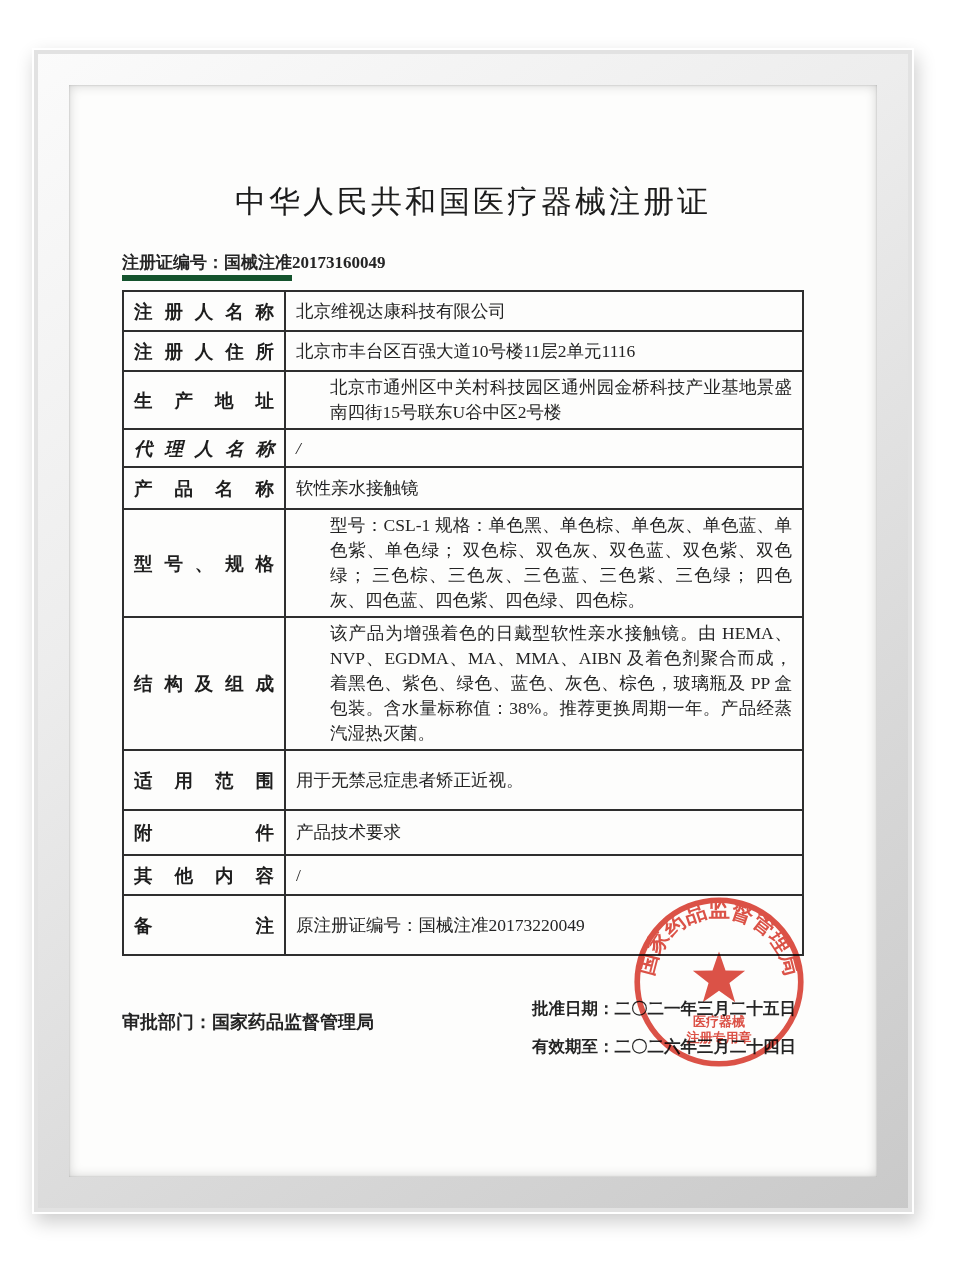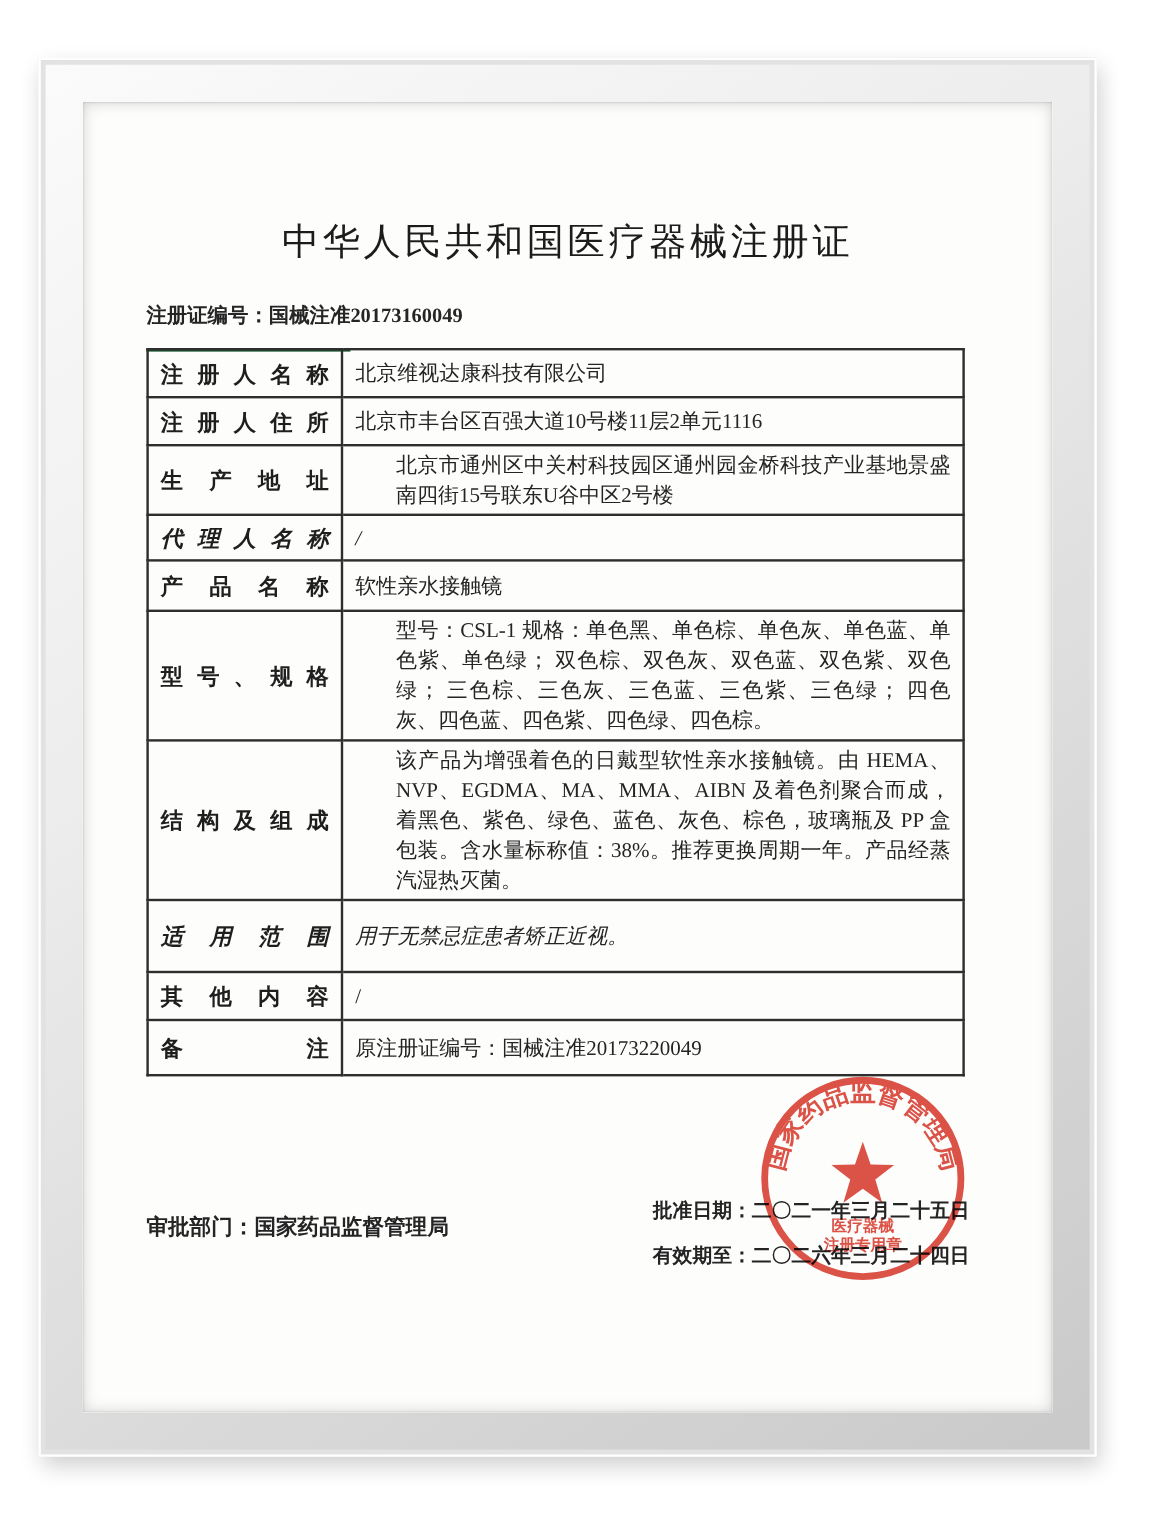--- a/index.html
+++ b/index.html
@@ -36,21 +36,21 @@
     letter-spacing: 3px;
     color: #1c1c1c;
   }
   .regline {
     position: absolute;
     left: 53px; top: 166px;
     font-size: 17px;
     font-weight: bold;
     color: #252525;
   }
-  .regline .u { border-bottom: 2px solid #14532d; padding-bottom: 19px; }
+  .regline .u { border-bottom: 6px solid #14532d; padding-bottom: 3px; }
   table.cert {
     position: absolute;
     left: 53px; top: 205px;
     width: 682px;
     border-collapse: collapse;
     table-layout: fixed;
   }
   table.cert, table.cert td { border: 2px solid #2e2e2e; }
   table.cert td { padding: 3px 10px; vertical-align: middle; }
   td.lbl {
@@ -70,36 +70,36 @@
     color: #242424;
     padding-left: 14px;
     line-height: 25px;
     border-radius: 12px;
   }
   td.val.just { text-align: justify; padding-left: 44px; }
   tr.h40  { height: 40px; margin-top: 13px; }
   tr.h38  { height: 38px; font-style: italic; }
   tr.h42  { height: 42px; }
   tr.h56  { height: 56px; }
-  tr.h60  { height: 60px; font-style: italic; }
+  tr.h60  { height: 60px; }
   tr.h45  { height: 45px; }
-  tr.h66  { height: 46px; }
+  tr.h66  { height: 60px; }
   tr.h107 { height: 107px; }
   tr.h128 { height: 128px; }
   
   .dept {
     position: absolute;
     left: 53px; top: 925px;
     font-size: 18px;
     font-weight: bold;
     color: #242424;
   }
   .dates {
     position: absolute;
-    left: 475px; top: 905px;
+    left: 463px; top: 905px;
     font-size: 16.5px;
     font-weight: bold;
     color: #242424;
     line-height: 38px;
     white-space: nowrap;
   }
   
   .stamp {
     position: absolute;
     left: 563px; top: 810px;
@@ -161,20 +161,26 @@
         <td class="lbl">
               <span>结构及组成</span>
             </td>
         <td class="val just">该产品为增强着色的日戴型软性亲水接触镜。由 HEMA、NVP、EGDMA、MA、MMA、AIBN 及着色剂聚合而成，着黑色、紫色、绿色、蓝色、灰色、棕色，玻璃瓶及 PP 盒包装。含水量标称值：38%。推荐更换周期一年。产品经蒸汽湿热灭菌。</td>
       </tr>
       <tr class="h60">
         <td class="lbl">
               <span>适用范围</span>
             </td>
         <td class="val">用于无禁忌症患者矫正近视。</td>
+      </tr>
+      <tr class="h45">
+        <td class="lbl">
+              <span>附件</span>
+            </td>
+        <td class="val">产品技术要求</td>
       </tr>
       <tr class="h40">
         <td class="lbl">
               <span>其他内容</span>
             </td>
         <td class="val">/</td>
       </tr>
       <tr class="h66">
         <td class="lbl">
               <span>备注</span>

